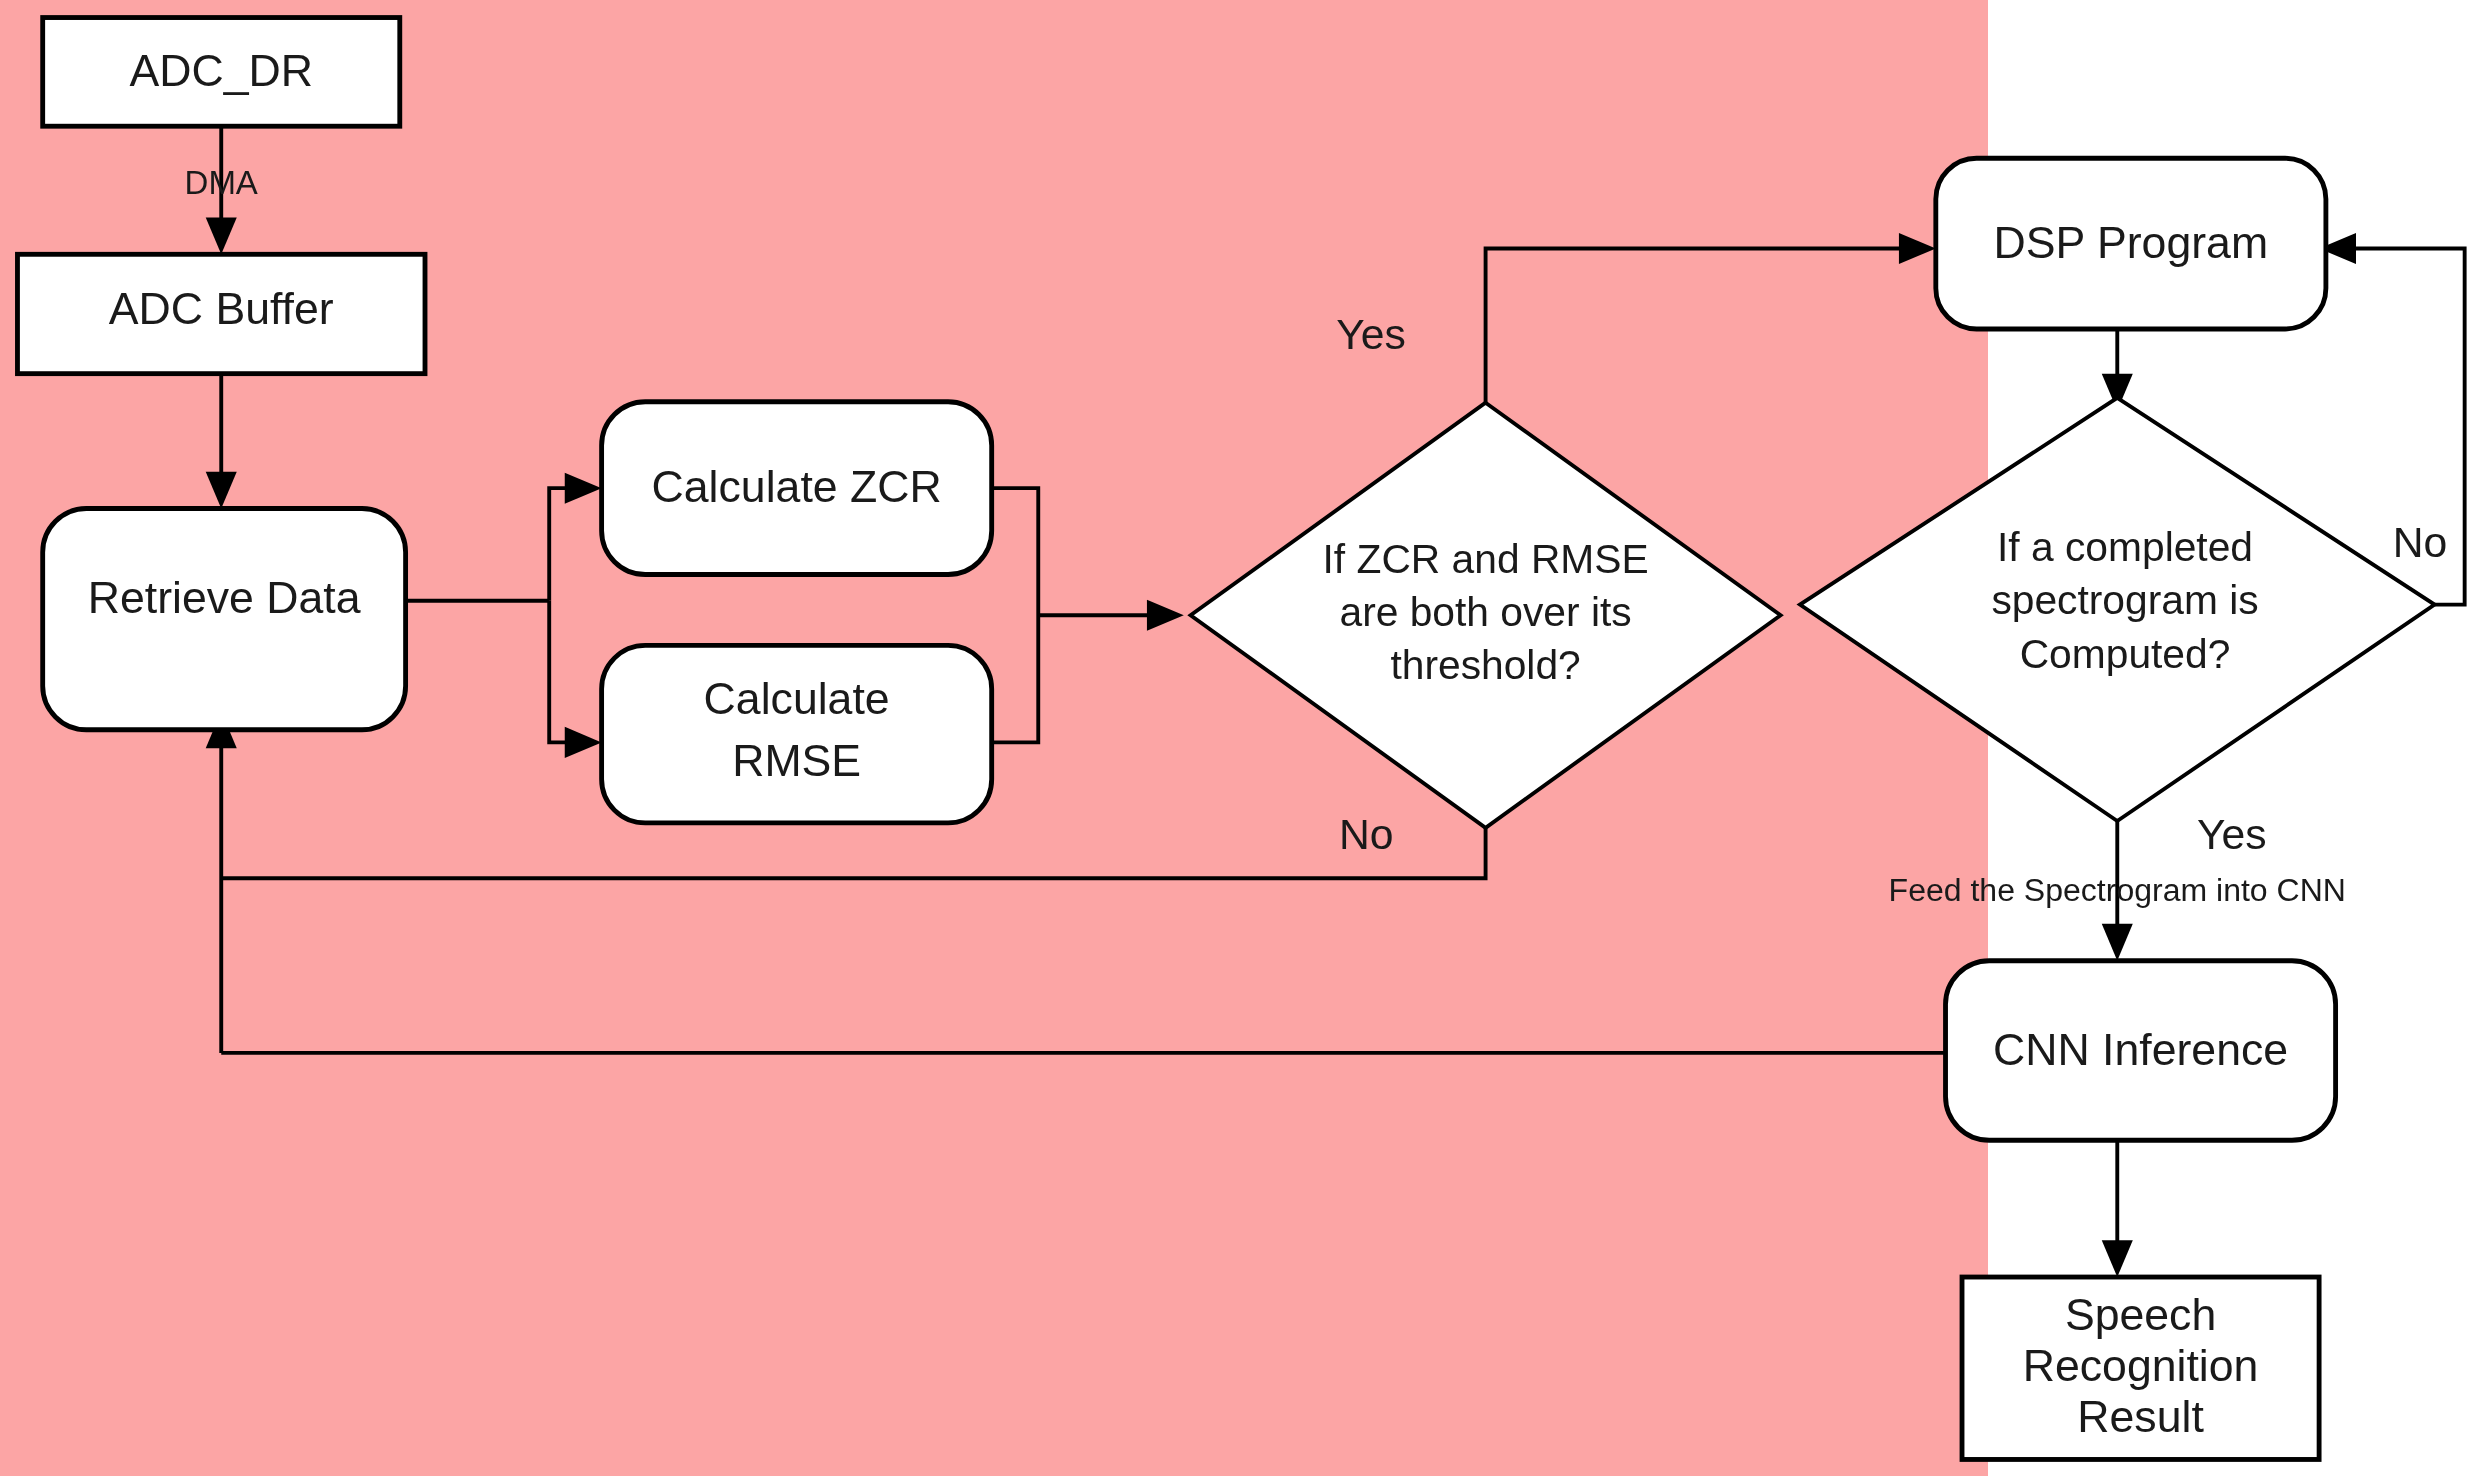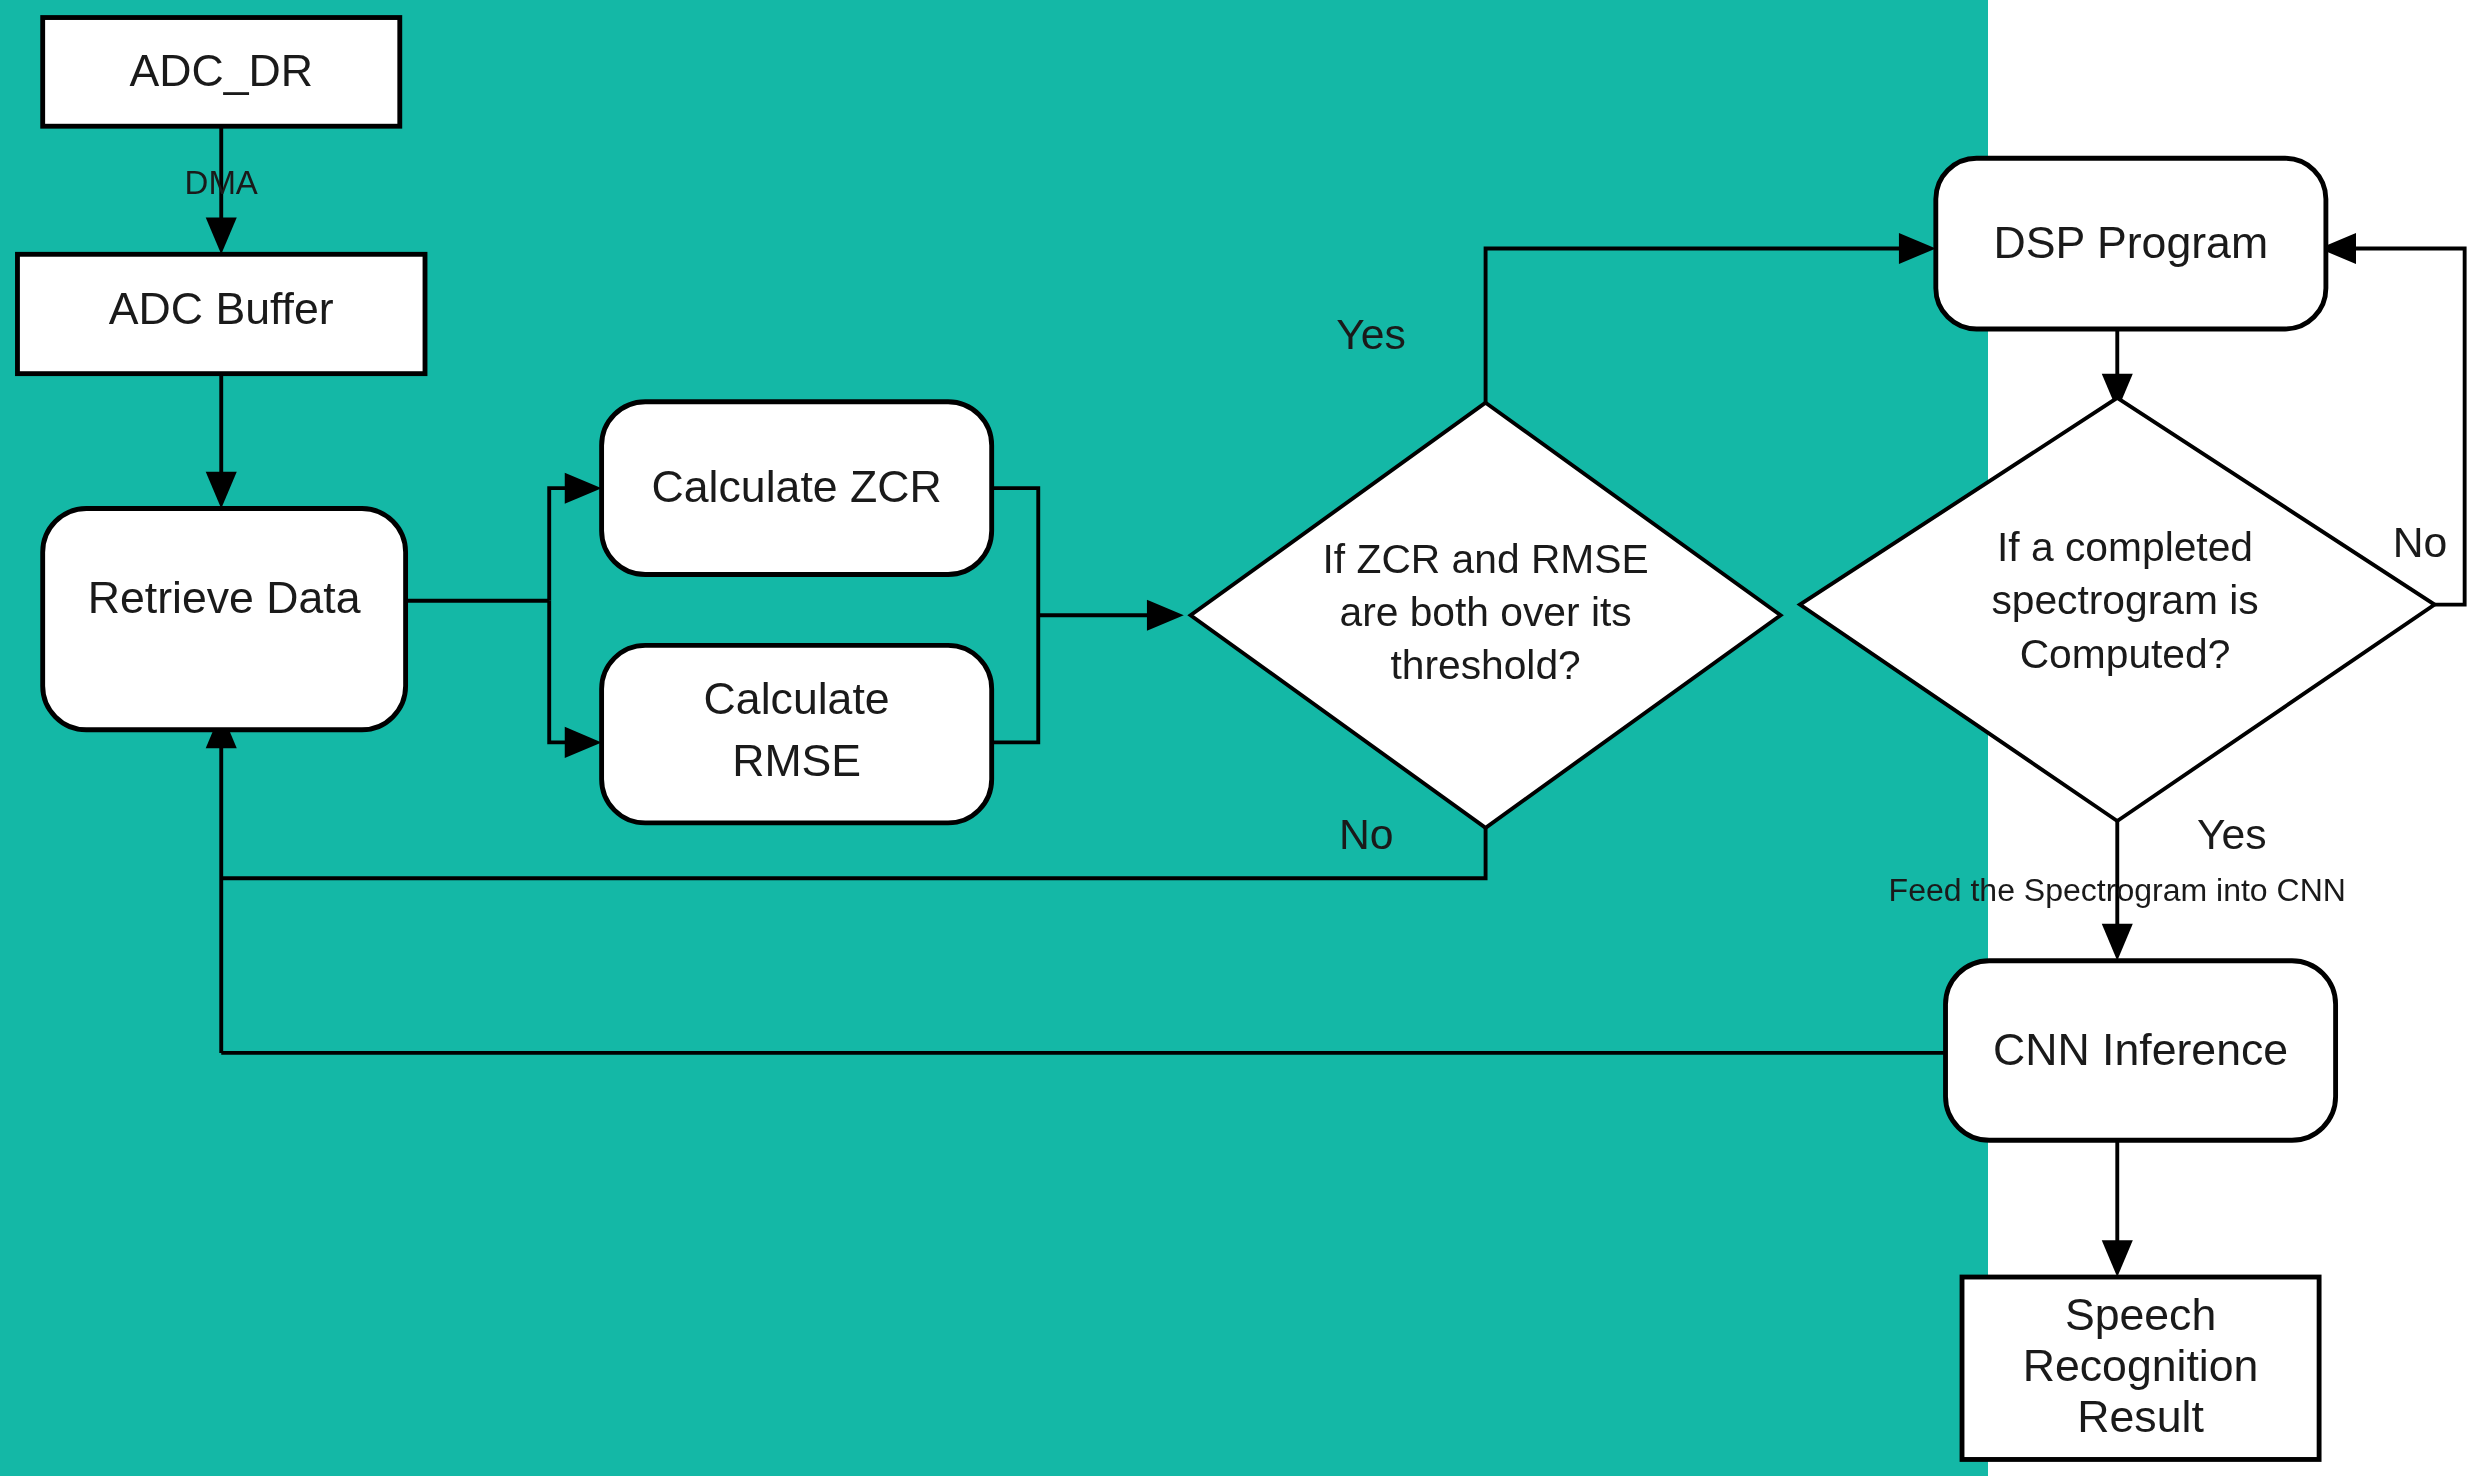--- a/index.html
+++ b/index.html
@@ -10,21 +10,21 @@
   body {
     width: 2486px;
     height: 1477px;
     font-family: "Liberation Sans", sans-serif;
     overflow: hidden;
   }
   #flowchart-root {
     position: relative;
     width: 1988px;
     height: 1477px;
-    background: #14b8a6;
+    background: #fca5a5;
   }
   svg#flow-svg {
     position: absolute;
     left: 0;
     top: 0;
     width: 2486px;
     height: 1477px;
     display: block;
   }
   .node-shape {

